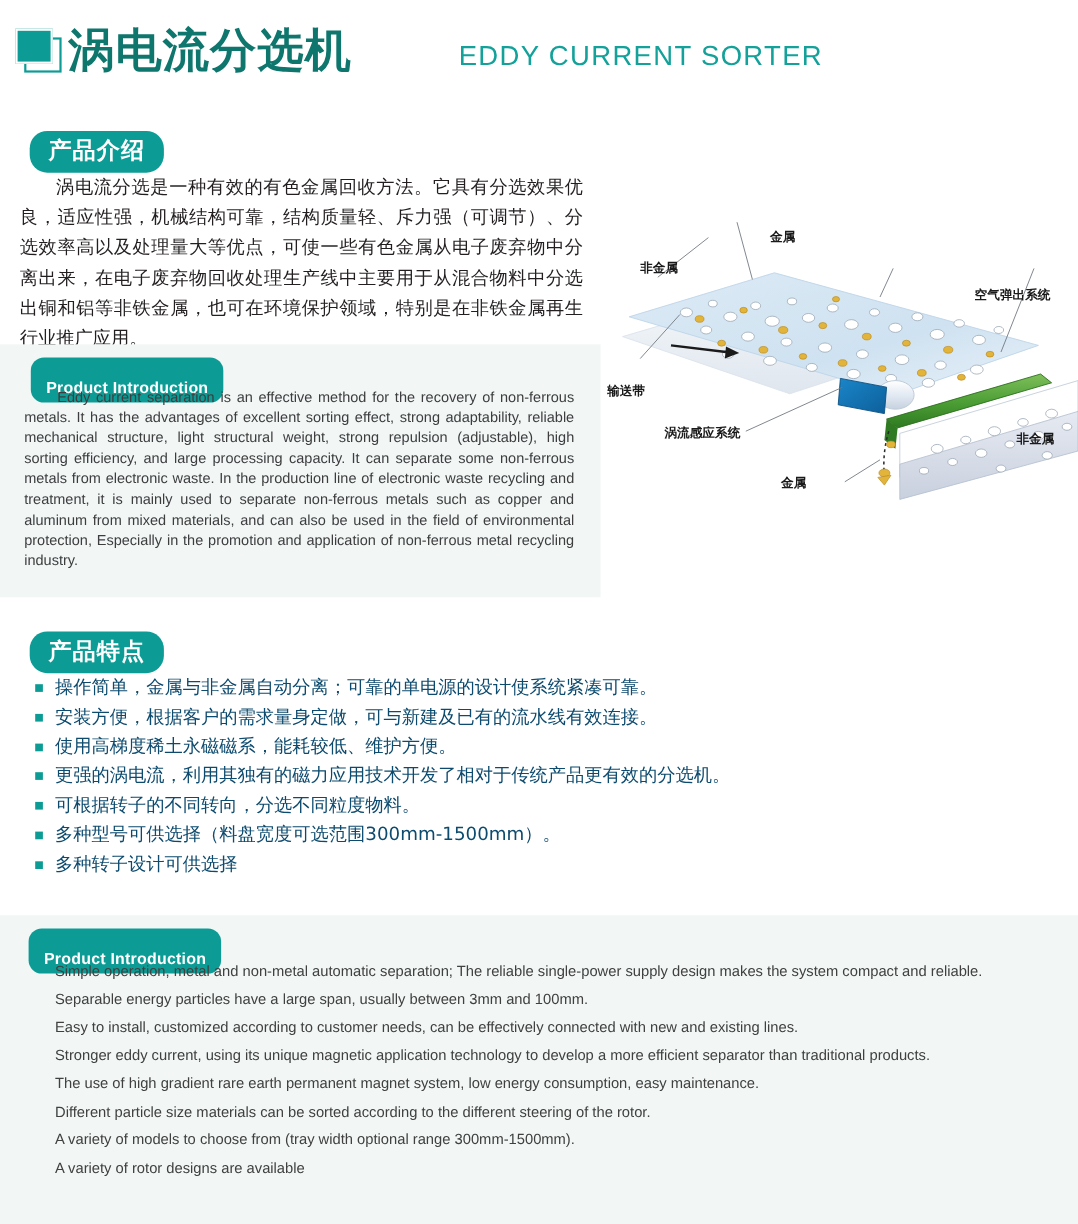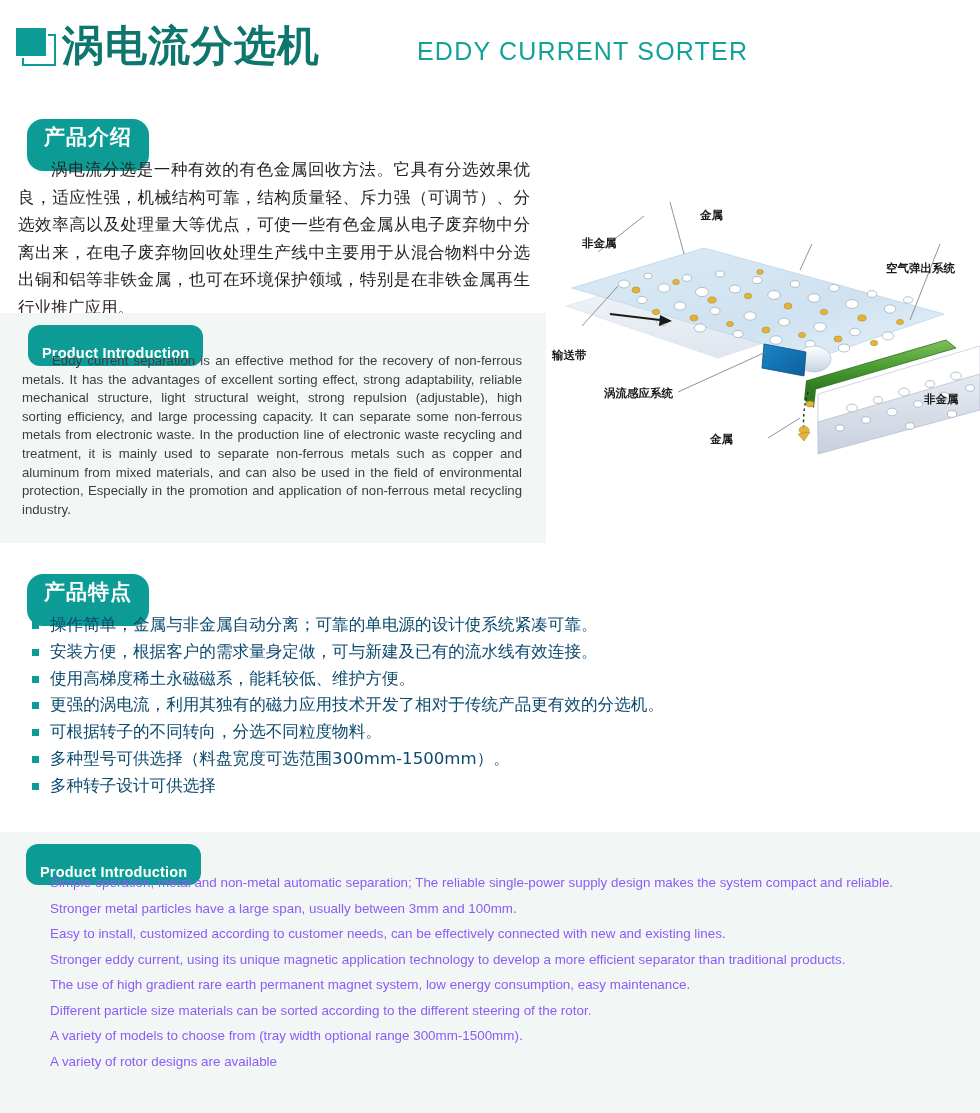--- a/index.html
+++ b/index.html
@@ -34,21 +34,21 @@
     font-size: 25px; color: #13a19a; letter-spacing: 1.2px;
     font-weight: 400; line-height: 30px;
   }
 
   
   .pill {
     display: inline-block; background: #0d9c95; color: #fff;
     border-radius: 14px; text-align: center; white-space: nowrap;
   }
   .pill-cn {
-    font-size: 21px; font-weight: bold; padding: 4px 17px 20px 17px;
+    font-size: 21px; font-weight: bold; padding: 4px 17px 6px 17px;
     border-radius: 16px; letter-spacing: 1px;
     font-family: "DejaVu Sans", "Liberation Sans", sans-serif;
   }
   .pill-en {
     font-size: 14.5px; font-weight: bold; padding: 20px 14px 5px 14px;
     border-radius: 12px; letter-spacing: 0.2px;
   }
 
   
   .sec-intro-pill { position: absolute; left: 27px; top: 119px; }
@@ -94,21 +94,21 @@
   }
 
   
   .bottom-panel {
     position: absolute; left: 0; top: 832px; width: 980px; height: 281px;
     background: #f2f7f6;
   }
   .bottom-pill { position: absolute; left: 26px; top: 844px; }
   .bottom-text { position: absolute; left: 18px; top: 870px; width: 925px; }
   .bp {
-    font-size: 13.4px; line-height: 25.5px; color: #8b5cf6;
+    font-size: 13.4px; line-height: 25.5px; color: #404040;
     text-align: justify; text-indent: 32px;
   }
 </style>
 </head>
 <body>
 
 <div class="page">
 
   <div class="header">
     <div class="logo-mark">
@@ -288,21 +288,21 @@
     <div class="feat-item">多种型号可供选择（料盘宽度可选范围300mm-1500mm）。</div>
     <div class="feat-item">多种转子设计可供选择</div>
   </div>
 
   <div class="bottom-panel"></div>
   <div class="bottom-pill">
     <span class="pill pill-en">Product Introduction</span>
   </div>
   <div class="bottom-text">
     <p class="bp">Simple operation, metal and non-metal automatic separation; The reliable single-power supply design makes the system compact and reliable.</p>
-    <p class="bp">Stronger metal particles have a large span, usually between 3mm and 100mm.</p>
+    <p class="bp">Separable energy particles have a large span, usually between 3mm and 100mm.</p>
     <p class="bp">Easy to install, customized according to customer needs, can be effectively connected with new and existing lines.</p>
     <p class="bp">Stronger eddy current, using its unique magnetic application technology to develop a more efficient separator than traditional products.</p>
     <p class="bp">The use of high gradient rare earth permanent magnet system, low energy consumption, easy maintenance.</p>
     <p class="bp">Different particle size materials can be sorted according to the different steering of the rotor.</p>
     <p class="bp">A variety of models to choose from (tray width optional range 300mm-1500mm).</p>
     <p class="bp">A variety of rotor designs are available</p>
   </div>
 
 </div>
 

